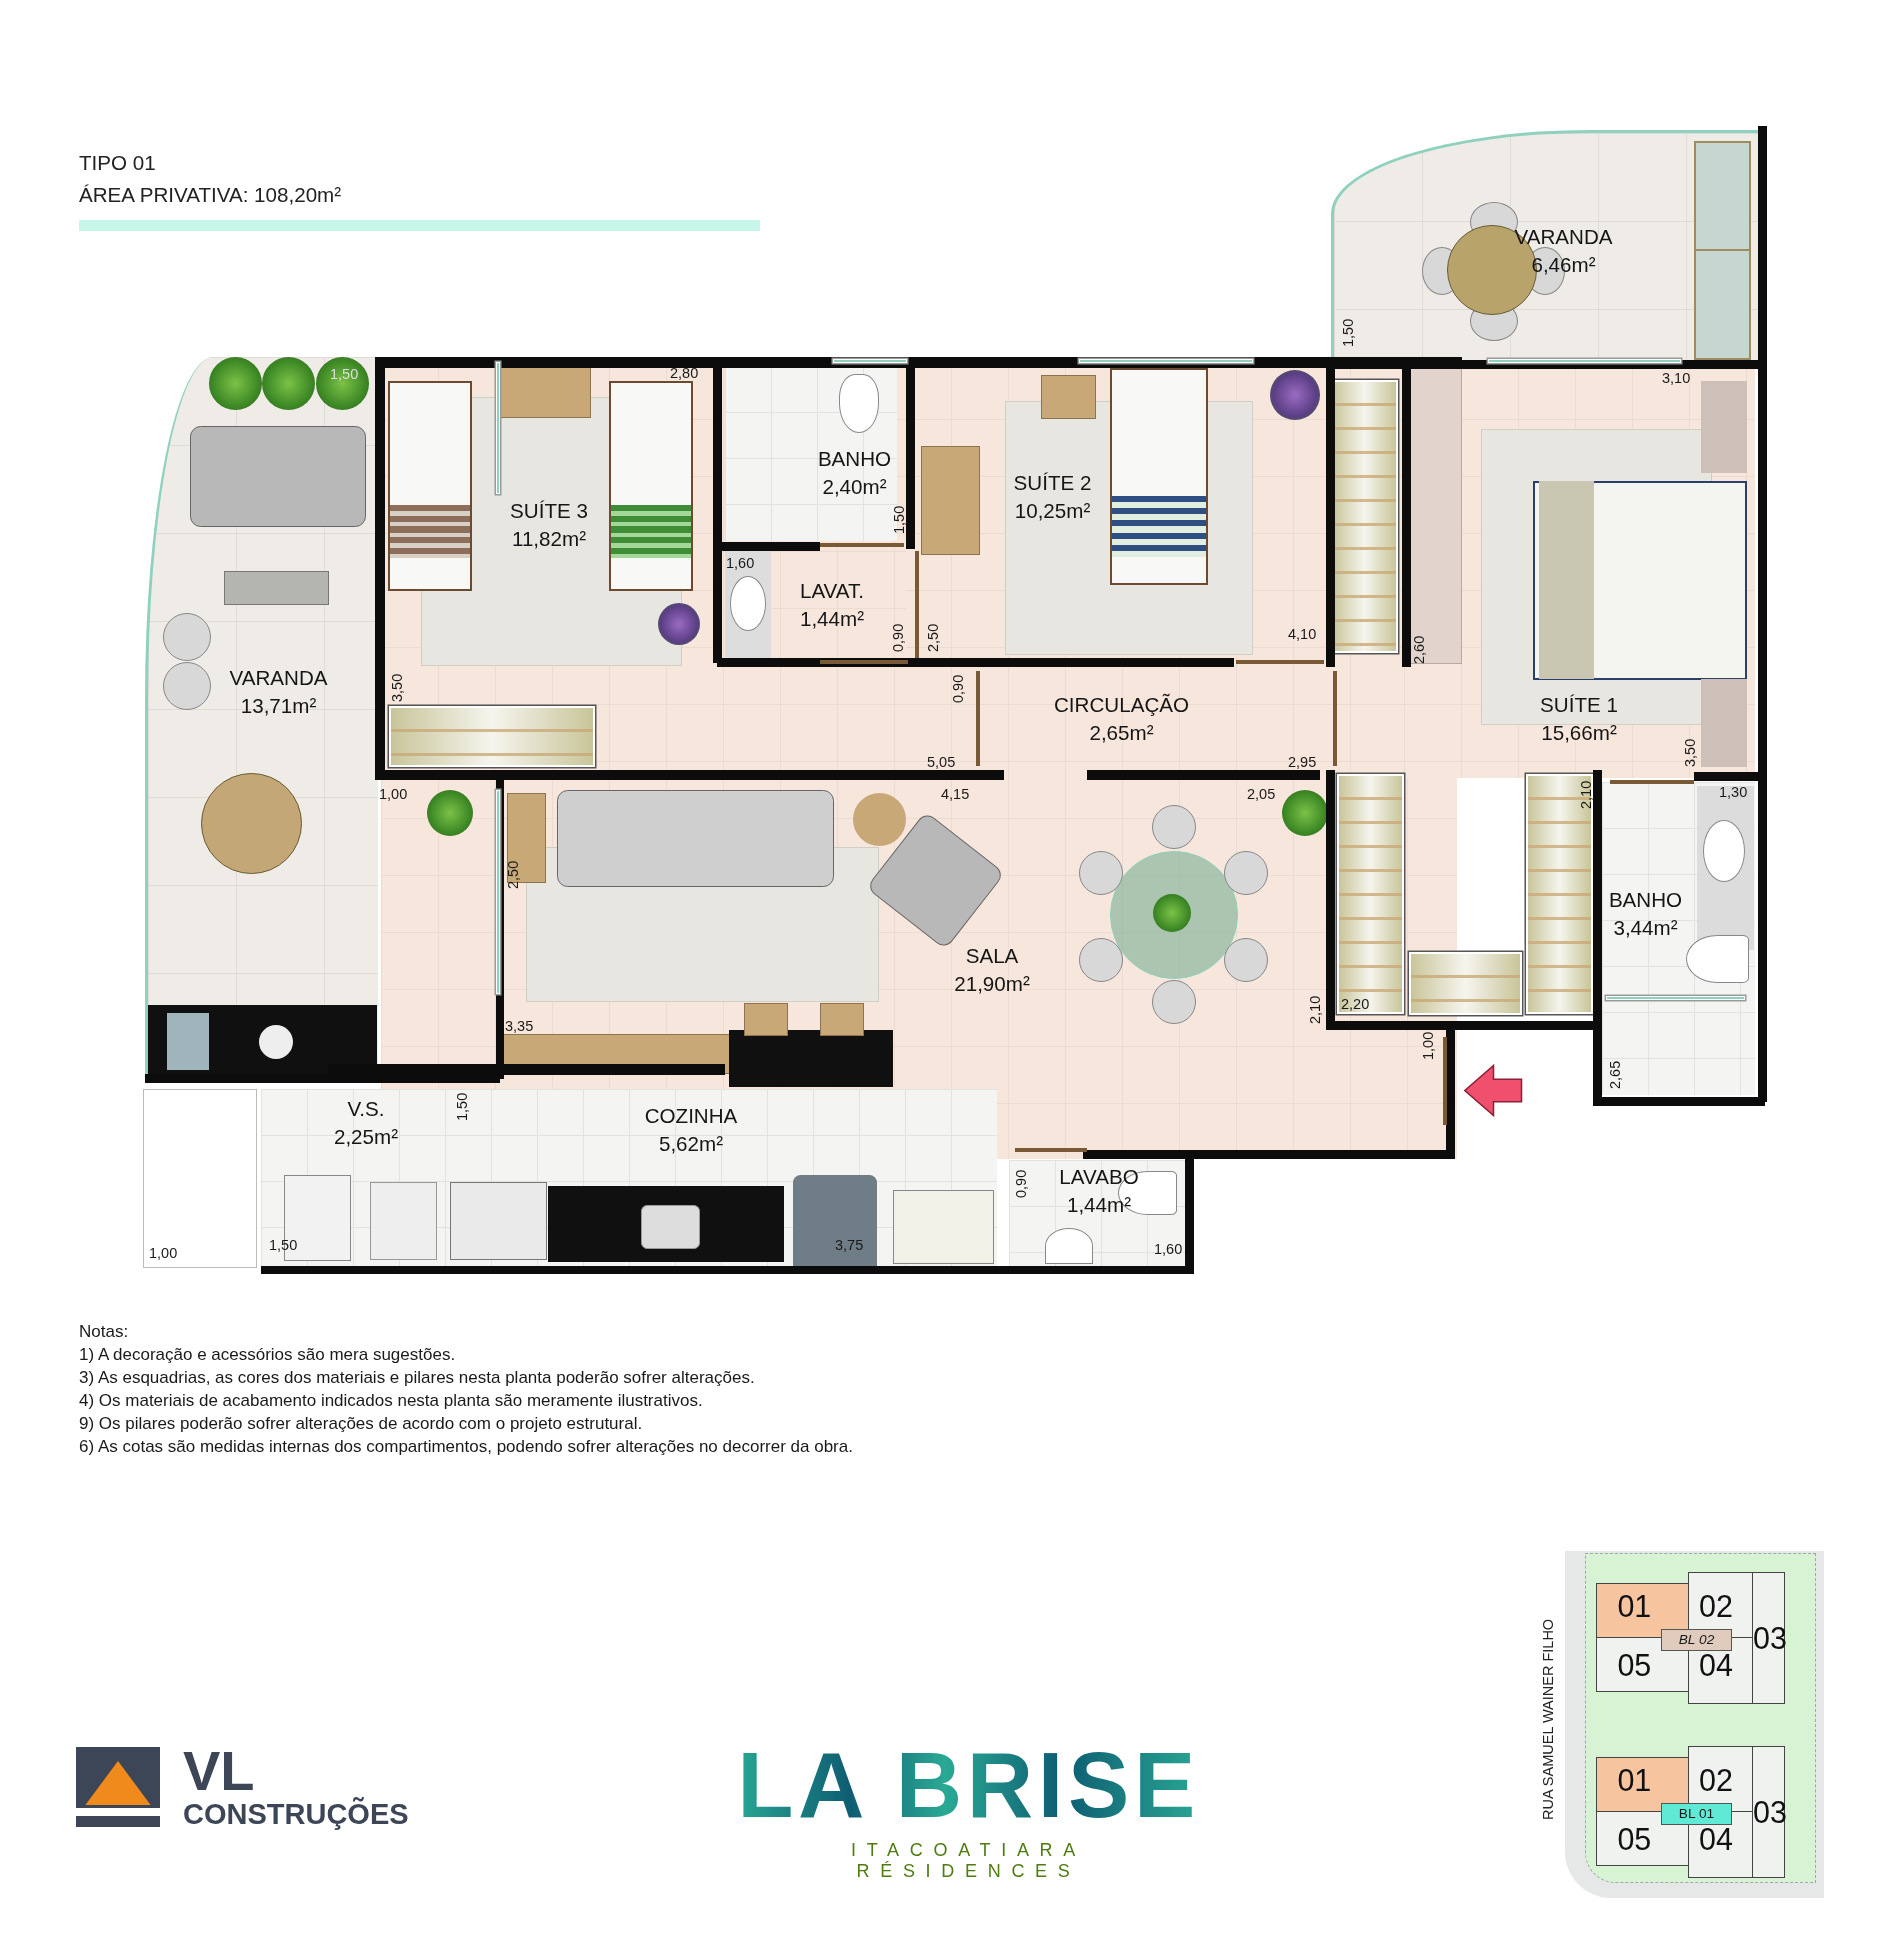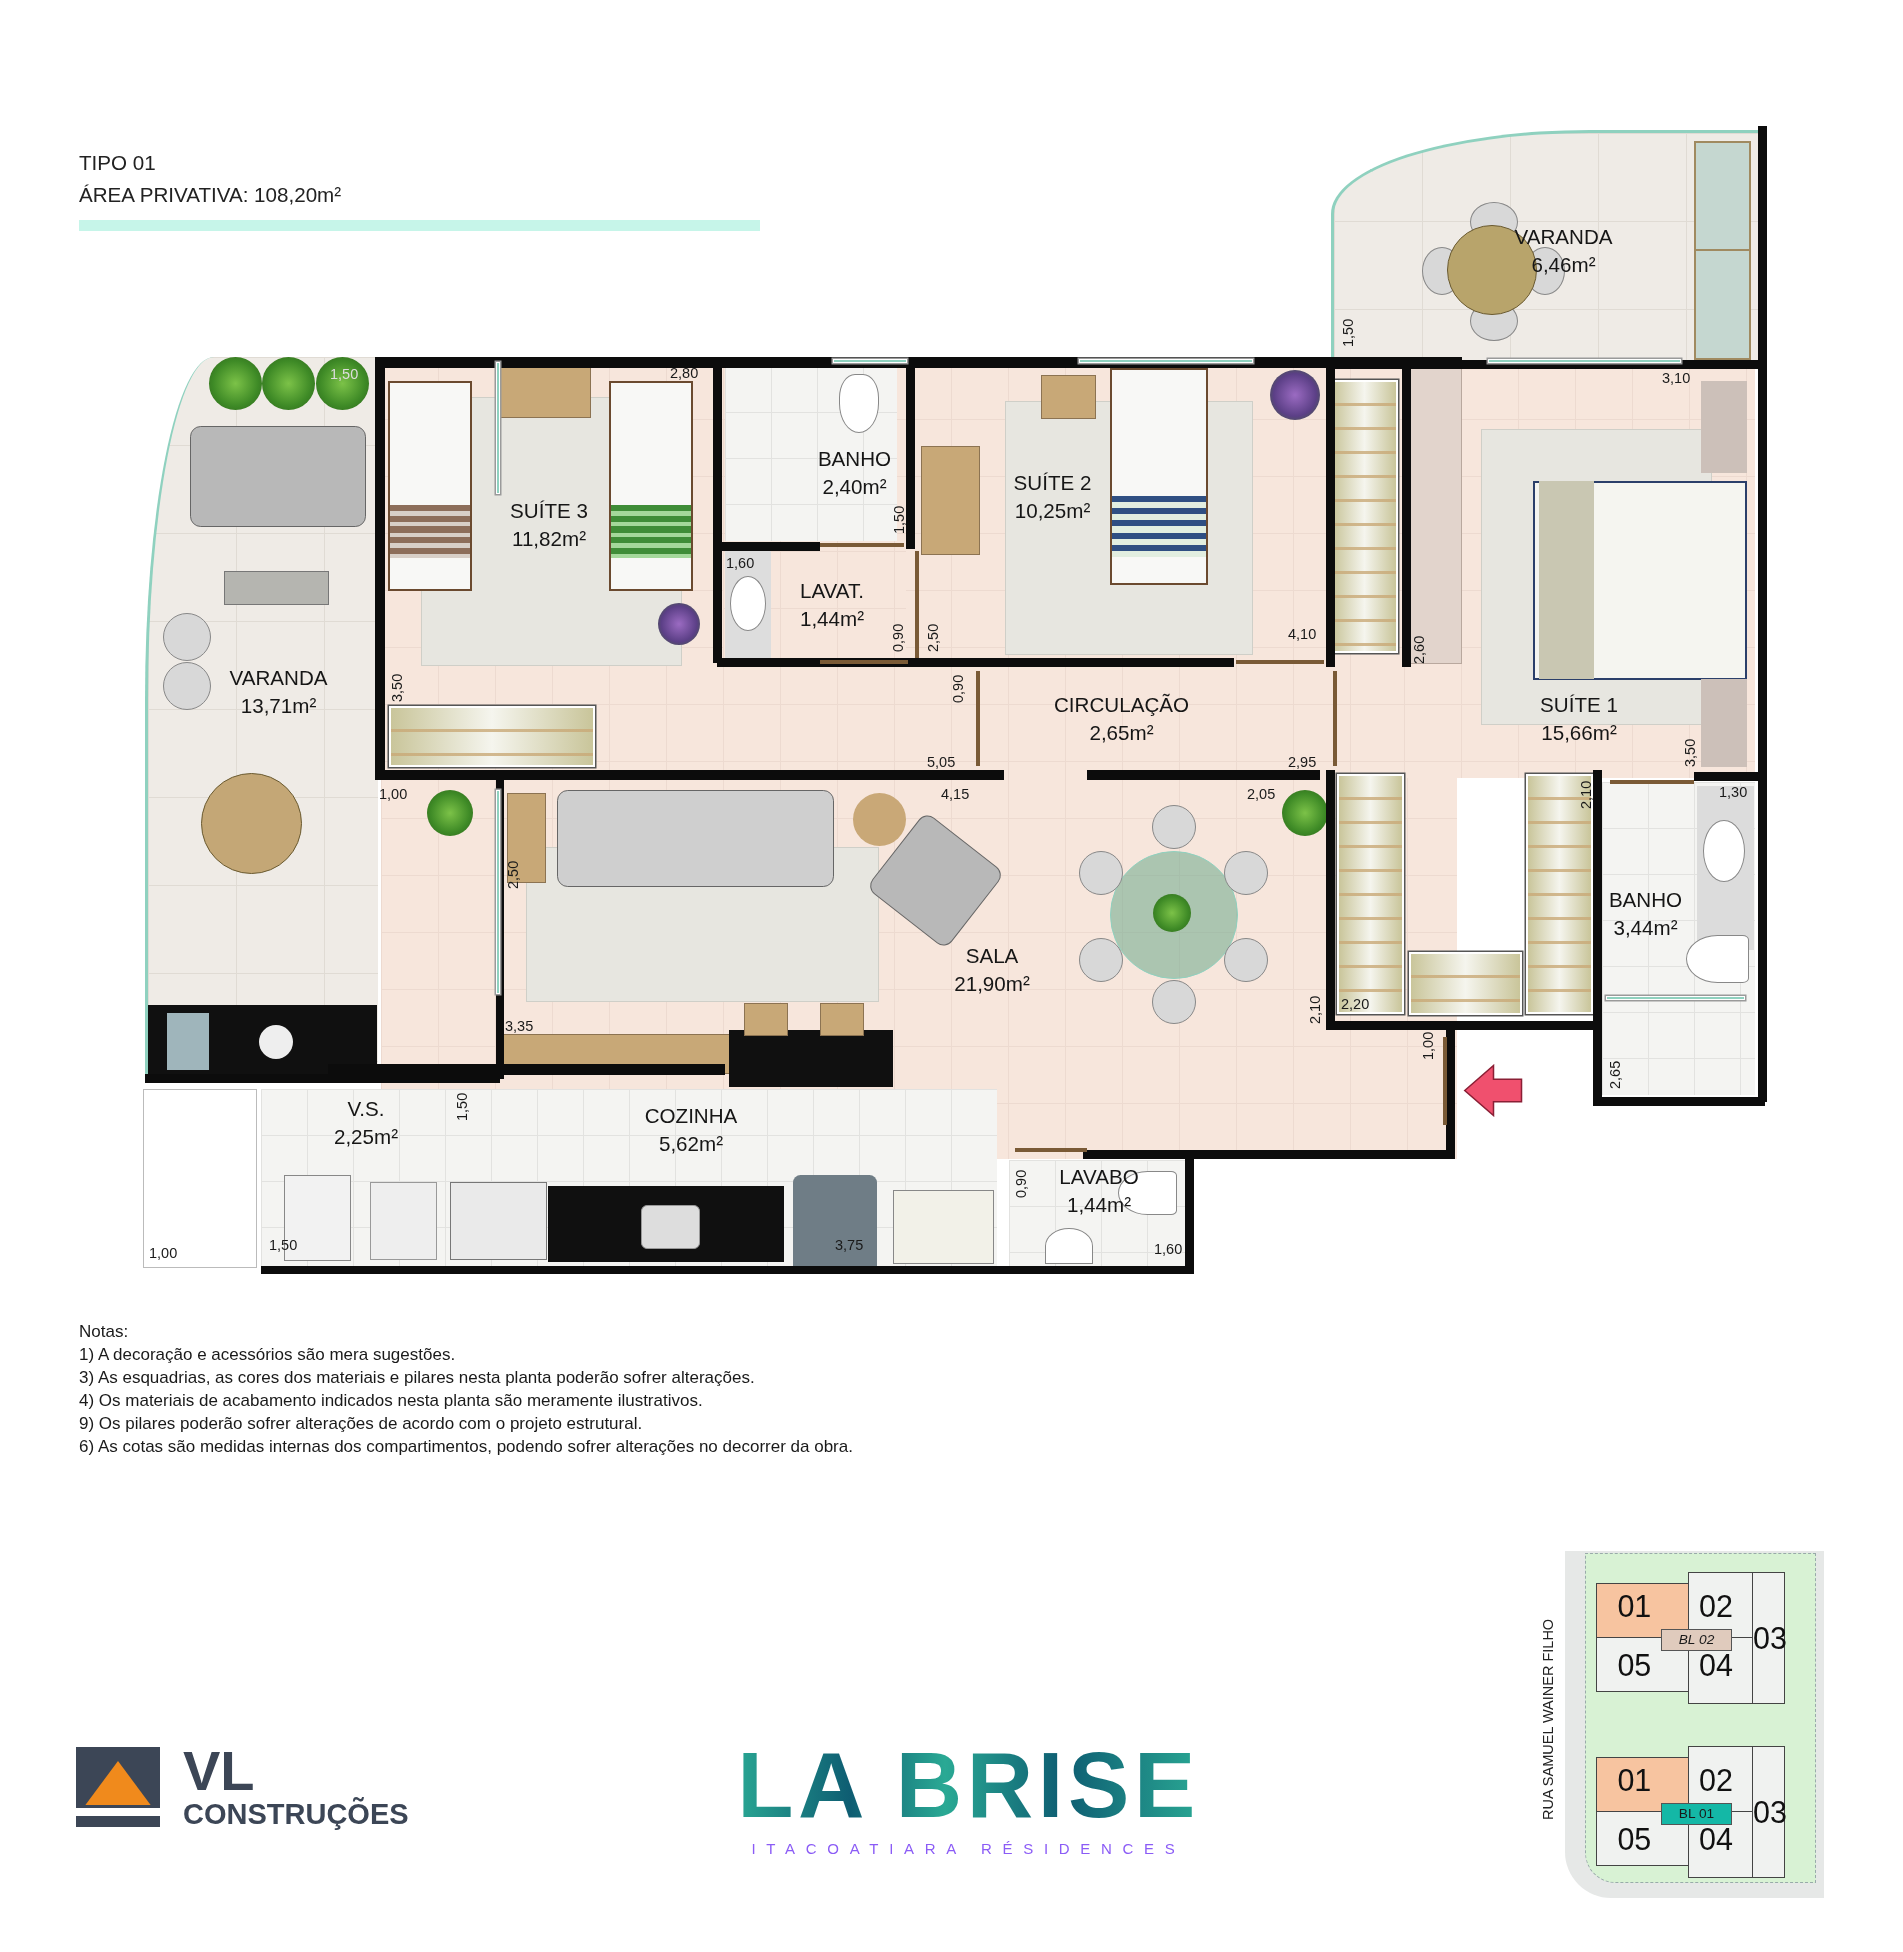--- a/index.html
+++ b/index.html
@@ -293,21 +293,21 @@
         <polygon points="43,0 86,58 0,58" fill="#f08a1c"></polygon>
       </svg>
   </div>
   <div class="abs" style="left:0; top:69px; width:84px; height:10.7px; background:#3c4656;"></div>
   <div class="abs" style="left:107px; top:-9.2px; font-size:56px; font-weight:bold; color:#3c4656;">VL</div>
   <div class="abs" style="left:107px; top:51px; font-size:29px; font-weight:bold; color:#3c4656;">CONSTRUÇÕES</div>
 </div>
 
 <div class="abs" style="left:732px; top:1739px; width:473px; height:137px; text-align:center;">
   <div style="font-size:92px; font-weight:bold; letter-spacing:4.6px; line-height:92px; background:linear-gradient(90deg,#2aa994 0%,#0e5d72 25%,#2aa994 45%,#0e5d72 70%,#2aa994 100%); -webkit-background-clip:text; background-clip:text; color:transparent;">LA BRISE</div>
-  <div style="font-size:15px; letter-spacing:10.7px; color:#8b5cf6; margin-top:9.2px;">ITACOATIARA RÉSIDENCES</div>
+  <div style="font-size:18px; letter-spacing:10.7px; color:#4d7c0f; margin-top:9.2px;">ITACOATIARA RÉSIDENCES</div>
 </div>
 
 <div class="abs" style="left:1541px; top:1545px; width:275px; height:347px;">
   <div class="abs" style="left:-1.5px; top:275px; width:275px; transform:rotate(-90deg); transform-origin:left top; font-size:14.5px; color:#222; white-space:nowrap;">RUA SAMUEL WAINER FILHO</div>
   <div class="abs" style="left:24.4px; top:6.1px; width:259px; height:347px; background:#e6e8e7; border-bottom-left-radius:46px;"></div>
   <div class="abs" style="left:44px; top:7.6px; width:229px; height:328px; background:#d8f2d4; border:0.8px dashed #9aa; border-bottom-left-radius:30.5px;"></div>
 
   <div class="abs" style="left:55px; top:23px; width:202px; height:137px;">
     <div class="abs" style="left:0; top:15.3px; width:92px; height:53px; background:#f7c4a0; border:1.5px solid #444;"></div>
     <div class="abs" style="left:0; top:69px; width:92px; height:53px; background:#f0f2f0; border:1.5px solid #444;"></div>
@@ -326,16 +326,16 @@
     <div class="abs" style="left:0; top:15.3px; width:92px; height:53px; background:#f7c4a0; border:1.5px solid #444;"></div>
     <div class="abs" style="left:0; top:69px; width:92px; height:53px; background:#f0f2f0; border:1.5px solid #444;"></div>
     <div class="abs" style="left:92px; top:3.8px; width:65px; height:65px; background:#f0f2f0; border:1.5px solid #444;"></div>
     <div class="abs" style="left:92px; top:69px; width:65px; height:65px; background:#f0f2f0; border:1.5px solid #444;"></div>
     <div class="abs" style="left:156px; top:3.8px; width:30.5px; height:130px; background:#f0f2f0; border:1.5px solid #444;"></div>
     <div class="keymap-unit" style="left:21.4px; top:21.4px;">01</div>
     <div class="keymap-unit" style="left:103px; top:21.4px;">02</div>
     <div class="keymap-unit" style="left:157px; top:53px;">03</div>
     <div class="keymap-unit" style="left:103px; top:80px;">04</div>
     <div class="keymap-unit" style="left:21.4px; top:80px;">05</div>
-    <div class="abs" style="left:65px; top:61px; width:69px; height:20px; background:#14b8a6; border:0.8px solid #555; font-size:13.7px; text-align:center; line-height:20px;">BL 01</div>
+    <div class="abs" style="left:65px; top:61px; width:69px; height:20px; background:#5eead4; border:0.8px solid #555; font-size:13.7px; text-align:center; line-height:20px;">BL 01</div>
   </div>
 </div>
 
 
 </body></html>

